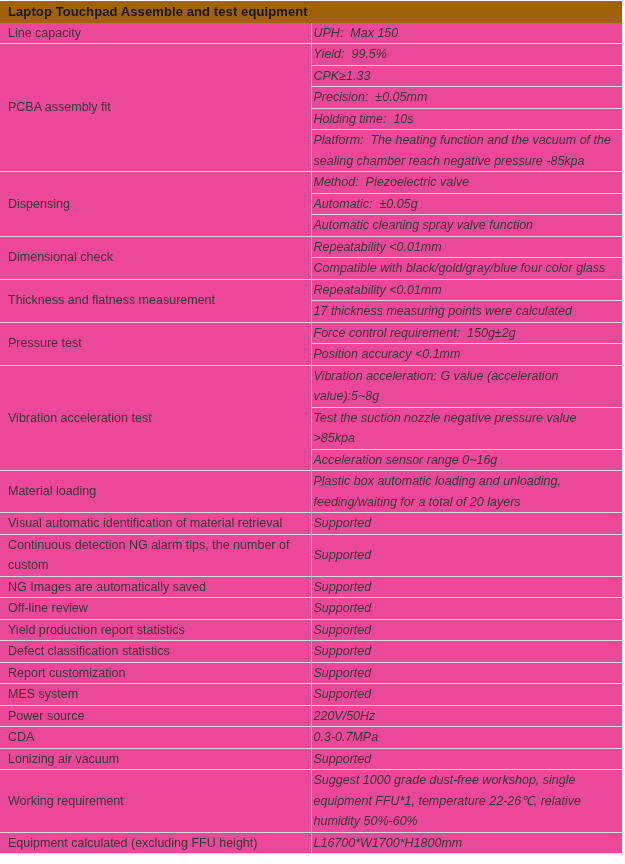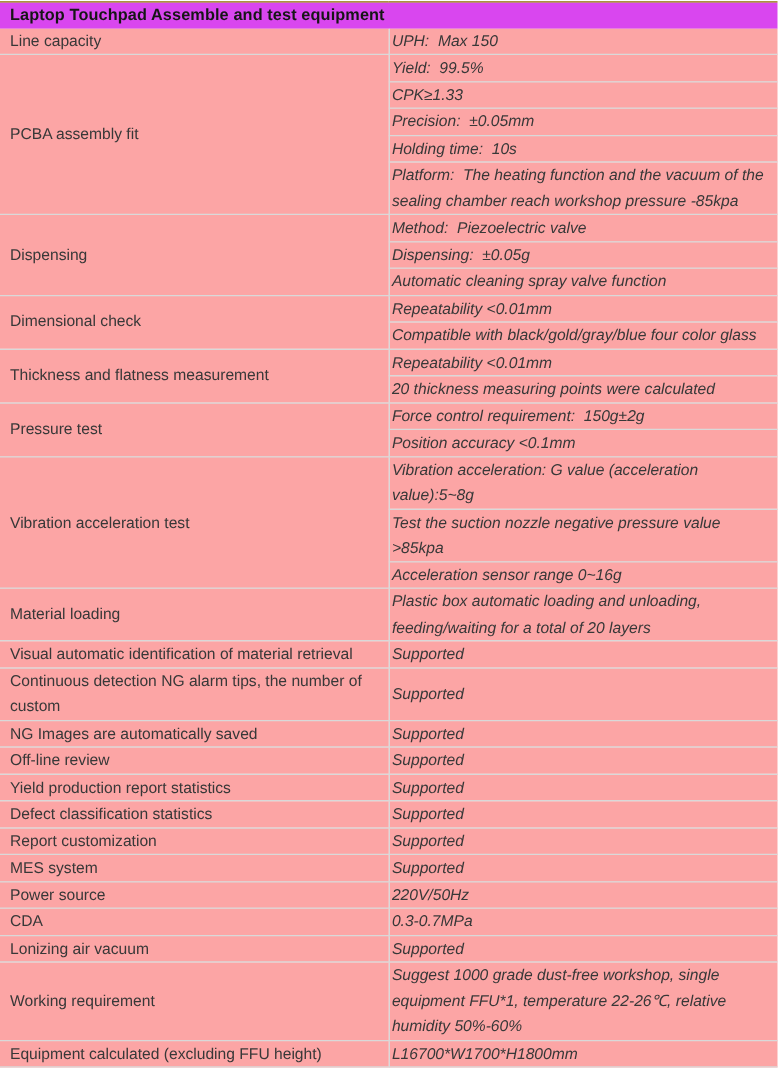--- a/index.html
+++ b/index.html
@@ -10,37 +10,37 @@
     overflow: hidden;
     font-family: "Liberation Sans", sans-serif;
   }
   .page { width: 625px; height: 864px; padding: 1px 2px 0 0; }
   table.spec-table {
     border-collapse: collapse;
     width: 622px;
     table-layout: fixed;
   }
   th.title-bar {
-    background: #d946ef;
+    background: #a16207;
     border-top: 1px solid #8E7000;
     color: #161616;
     font-size: 13px;
     font-weight: bold;
     text-align: left;
     padding: 2px 8px 3px 8px;
     height: 21px;
     letter-spacing: 0.1px;
   }
   td {
     font-size: 12.5px;
     color: #383838;
     line-height: 20.5px;
     vertical-align: middle;
     border-bottom: 1px solid #D9D9D9;
-    background: #fca5a5;
+    background: #ec4899;
   }
   td.label-cell {
     width: 198px;
     border-right: 1px solid #D9D9D9;
     padding: 0 6px 0 8px;
   }
   td.value-cell {
     padding: 0 8px 0 2px;
     white-space: pre-wrap;
     font-style: italic;
@@ -69,45 +69,45 @@
         <tr>
           <td class="value-cell">CPK≥1.33</td>
         </tr>
         <tr>
           <td class="value-cell">Precision:  ±0.05mm</td>
         </tr>
         <tr>
           <td class="value-cell">Holding time:  10s</td>
         </tr>
         <tr>
-          <td class="value-cell">Platform:  The heating function and the vacuum of the sealing chamber reach workshop pressure -85kpa</td>
+          <td class="value-cell">Platform:  The heating function and the vacuum of the sealing chamber reach negative pressure -85kpa</td>
         </tr>
         <tr>
           <td class="label-cell" rowspan="3">Dispensing</td>
           <td class="value-cell">Method:  Piezoelectric valve</td>
         </tr>
         <tr>
-          <td class="value-cell">Dispensing:  ±0.05g</td>
+          <td class="value-cell">Automatic:  ±0.05g</td>
         </tr>
         <tr>
           <td class="value-cell">Automatic cleaning spray valve function</td>
         </tr>
         <tr>
           <td class="label-cell" rowspan="2">Dimensional check</td>
           <td class="value-cell">Repeatability &lt;0.01mm</td>
         </tr>
         <tr>
           <td class="value-cell">Compatible with black/gold/gray/blue four color glass</td>
         </tr>
         <tr>
           <td class="label-cell" rowspan="2">Thickness and flatness measurement</td>
           <td class="value-cell">Repeatability &lt;0.01mm</td>
         </tr>
         <tr>
-          <td class="value-cell">20 thickness measuring points were calculated</td>
+          <td class="value-cell">17 thickness measuring points were calculated</td>
         </tr>
         <tr>
           <td class="label-cell" rowspan="2">Pressure test</td>
           <td class="value-cell">Force control requirement:  150g±2g</td>
         </tr>
         <tr>
           <td class="value-cell">Position accuracy &lt;0.1mm</td>
         </tr>
         <tr>
           <td class="label-cell" rowspan="3">Vibration acceleration test</td>

